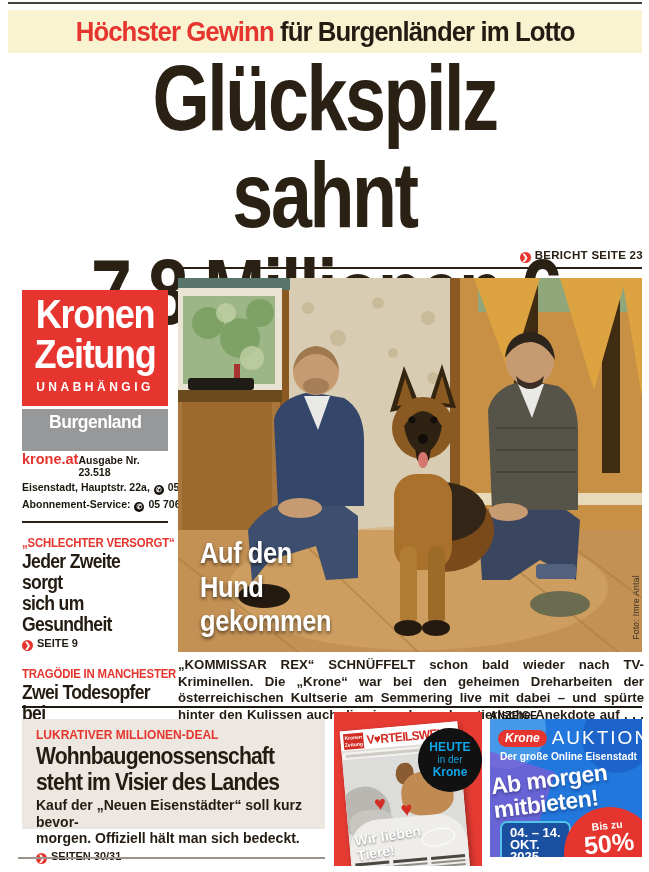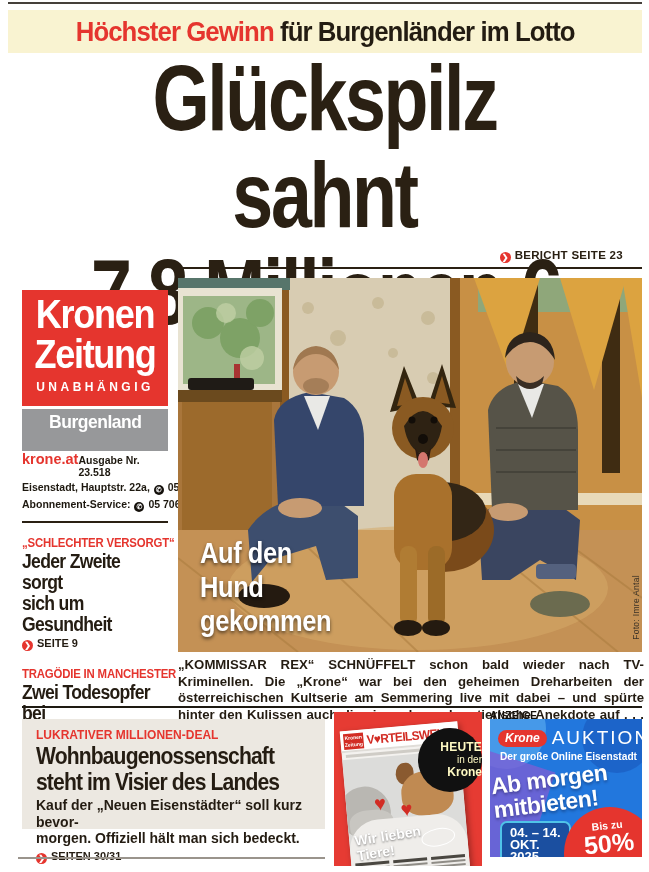--- a/index.html
+++ b/index.html
@@ -21,21 +21,21 @@
   .banner .inner { font-size:28px; font-weight:bold; letter-spacing:-1px; transform:scale(.92,1); }
   .banner .hl { color:#e5352e; }
   .banner .rest { color:#231c12; }
 
   .headline { position:absolute; left:0; top:50px; width:649px; text-align:center; }
   .headline .line {
     display:block; font-size:92px; font-weight:bold; color:#2a2013;
     letter-spacing:-3px; line-height:97px; transform:scale(.80,1); transform-origin:50% 50%;
   }
 
-  .bericht { position:absolute; right:26px; top:249px; font-size:11.5px; font-weight:bold; color:#2a2013; letter-spacing:.3px; }
+  .bericht { position:absolute; right:6px; top:249px; font-size:11.5px; font-weight:bold; color:#2a2013; letter-spacing:.3px; }
   .ref-ico {
     display:inline-block; width:11px; height:11px; border-radius:50%; background:#e5352e;
     color:#fff; font-size:8px; line-height:11px; text-align:center; font-weight:bold;
     vertical-align:-1px; margin-right:4px;
   }
   .rule-mid { position:absolute; left:178px; top:267px; width:464px; height:2px; background:#2a2013; }
 
   .dateline { position:absolute; left:22px; top:271px; width:200px; height:16px; font-size:12.5px; font-weight:bold; color:#2a2013; }
   .dateline .date { transform:scale(.85,1); }
   .dateline .price { position:absolute; left:115px; top:0; }
@@ -110,21 +110,21 @@
   .heart { position:absolute; color:#d22c24; font-size:20px; line-height:20px; }
   .duvet { position:absolute; left:0; top:62px; width:118px; height:60px; border-radius:30px 30px 0 0; background:#efedea; }
   .mag-claim { position:absolute; left:6px; top:72px; transform:rotate(-4deg); color:#fff; font-weight:bold; font-size:14px; line-height:15px; text-shadow:0 1px 2px rgba(0,0,0,.45); }
   .mag-bubble { position:absolute; left:72px; top:76px; width:34px; height:18px; border:1px solid #fff; border-radius:50%; transform:rotate(-6deg); }
   .mag-cols { position:absolute; left:4px; top:104px; width:110px; display:flex; gap:4px; }
   .mag-col { flex:1; }
   .mag-col .bar { height:2px; background:#8f8c86; margin-bottom:2px; }
   .mag-col .bar.t { background:#4a4741; height:3px; }
   .badge {
     position:absolute; right:0px; top:16px; width:64px; height:64px; border-radius:50%; background:#111111;
-    color:#fef9c3; text-align:right; padding-top:12px;
+    color:#0ea5e9; text-align:center; padding-top:12px;
   }
   .badge .b1 { display:block; font-size:12px; font-weight:bold; letter-spacing:.2px; }
   .badge .b2 { display:block; font-size:10px; font-weight:normal; }
   .badge .b3 { display:block; font-size:12px; font-weight:bold; }
 
   
   .ad-auk { position:absolute; left:490px; top:719px; width:152px; height:138px; background:#2277dd; overflow:hidden; }
   .auk-deco1 { position:absolute; left:-20px; top:40px; width:70px; height:110px; background:#7b5fd4; transform:rotate(18deg); opacity:.8; }
   .auk-deco2 { position:absolute; left:-24px; top:-30px; width:80px; height:80px; border-radius:50%; background:#55a8ee; opacity:.7; }
   .auk-deco3 { position:absolute; right:-10px; top:-16px; width:70px; height:70px; border-radius:50%; background:#1b5fc4; opacity:.8; }

